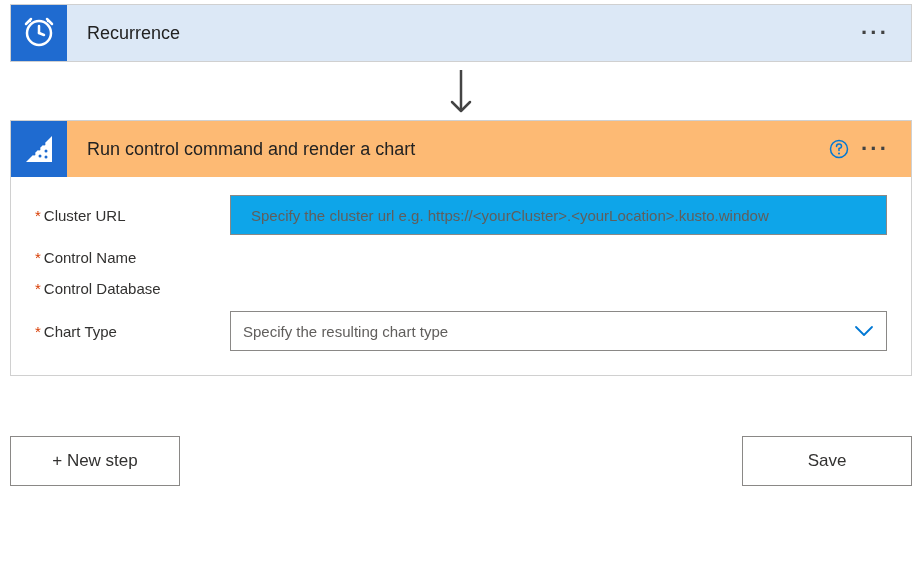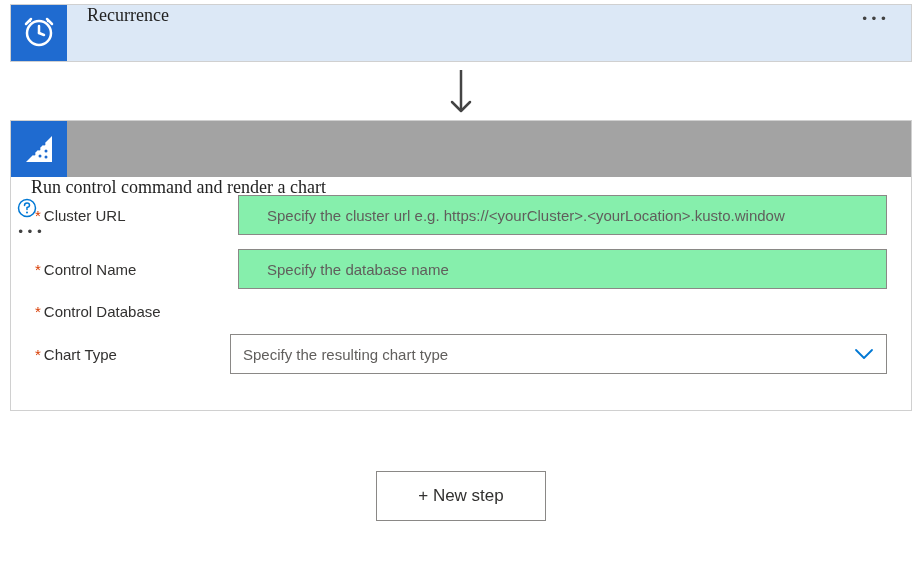--- a/index.html
+++ b/index.html
@@ -12,31 +12,29 @@
       background: #ffffff;
       padding: 4px 10px 20px 10px;
       color: #323130;
     }
     .card {
       border: 1px solid #d0d0d0;
       background: #fff;
     }
     .card-header {
       display: flex;
-      align-items: flex-start;
+      align-items: center;
       height: 56px;
       padding-right: 16px;
-      font-family: Liberation Serif, serif;
     }
     .recurrence-header {
       background: #dce8f6;
     }
     .action-header {
-      background: #a3a3a3;
-      flex-direction: column;
+      background: #fdba74;
     }
     .header-icon {
       width: 56px;
       height: 56px;
       flex-shrink: 0;
       background: #1f6bd0;
       display: flex;
       align-items: center;
       justify-content: center;
     }
@@ -70,43 +68,42 @@
     }
     .card-body {
       padding: 18px 24px 24px 24px;
     }
     .form-row {
       display: flex;
       align-items: center;
       margin-bottom: 14px;
     }
     .form-row:last-child {
-      margin-bottom: 12px;
+      margin-bottom: 0;
     }
     .form-label {
       width: 195px;
       flex-shrink: 0;
       font-size: 15px;
       color: #323130;
     }
     .required {
       color: #d83b01;
       margin-right: 3px;
     }
     .form-input {
       flex-grow: 1;
       height: 40px;
       border: 1px solid #8a8886;
-      padding: 0 28px;
+      padding: 0 20px;
       font-size: 15px;
       font-family: inherit;
       color: #323130;
       outline: none;
-      background: #86efac;
-      margin-left: 8px;
+      background: #0ea5e9;
     }
     .form-input::placeholder {
       color: #605e5c;
     }
     .form-select {
       flex-grow: 1;
       height: 40px;
       border: 1px solid #8a8886;
       padding: 0 12px;
       font-size: 15px;
@@ -115,21 +112,21 @@
       display: flex;
       align-items: center;
       justify-content: space-between;
       position: relative;
     }
     .chevron-down {
       color: #0078d4;
     }
     .footer-buttons {
       display: flex;
-      justify-content: center;
+      justify-content: space-between;
       gap: 32px;
       margin-top: 60px;
     }
     .btn {
       min-width: 170px;
       height: 50px;
       border: 1px solid #8a8886;
       background: #fff;
       font-size: 17px;
       font-family: inherit;
@@ -198,21 +195,20 @@
       <div class="form-label">
         <span class="required">*</span><span>Cluster URL</span>
       </div>
       <input type="text" class="form-input" placeholder="Specify the cluster url e.g. https://&lt;yourCluster&gt;.&lt;yourLocation&gt;.kusto.window" style="">
     </div>
 
     <div class="form-row">
       <div class="form-label">
         <span class="required">*</span><span>Control Name</span>
       </div>
-      <input type="text" class="form-input" placeholder="Specify the database name" style="">
     </div>
 
     <div class="form-row">
       <div class="form-label">
         <span class="required">*</span><span>Control Database</span>
       </div>
     </div>
 
     <div class="form-row">
       <div class="form-label">
@@ -224,13 +220,14 @@
           <polyline points="2,2 10,10 18,2" fill="none" stroke="#0078d4" stroke-width="1.8" stroke-linecap="round" stroke-linejoin="round"></polyline>
         </svg>
       </div>
     </div>
 
   </div>
 </div>
 
 <div class="footer-buttons">
   <button class="btn">+ New step</button>
+  <button class="btn">Save</button>
 </div>
 
 </body></html>

